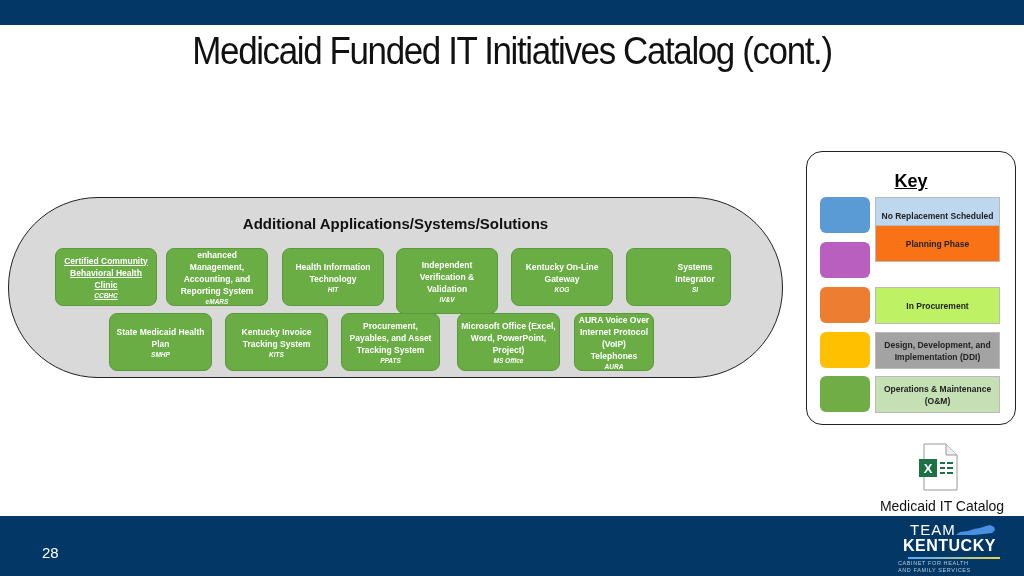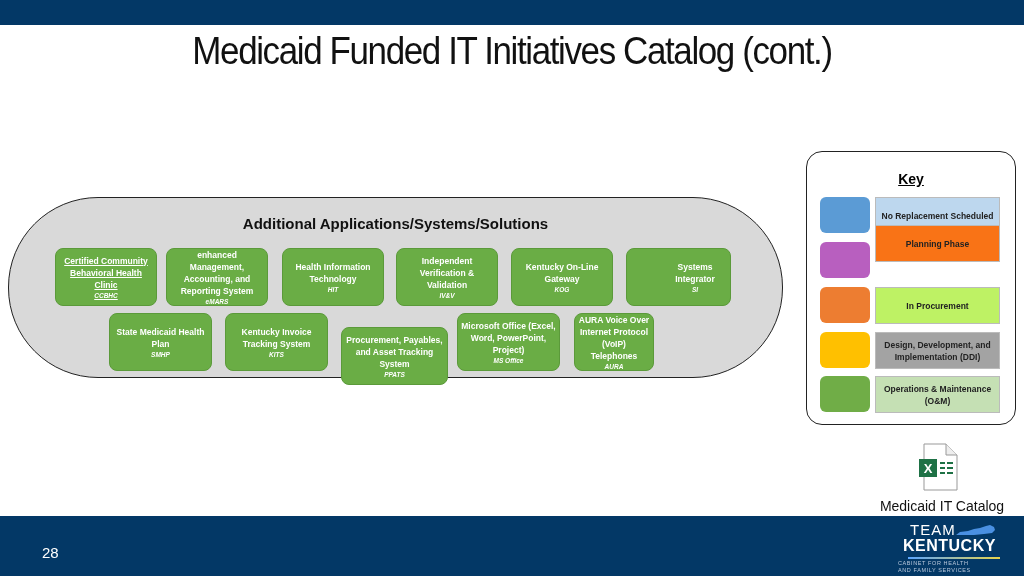--- a/index.html
+++ b/index.html
@@ -21,21 +21,21 @@
     .app-box { position: absolute; background: #6aad45; border: 1px solid #5b9a3a; border-radius: 8px;
       color: #fff; display: flex; flex-direction: column; align-items: center; justify-content: center;
       text-align: center; padding: 2px 3px; }
     .app-name { font-size: 8.5px; font-weight: bold; line-height: 12px; }
     .app-abbr { font-size: 6.5px; font-weight: bold; font-style: italic; line-height: 9px; }
 
     
     .key-panel { position: absolute; left: 806px; top: 151px; width: 210px; height: 274px;
       background: #fff; border: 1.5px solid #222; border-radius: 16px; }
     .key-title { position: absolute; left: 0; top: 19px; width: 100%; text-align: center;
-      font-size: 14px; font-weight: bold; text-decoration: underline; }
+      font-size: 18px; font-weight: bold; text-decoration: underline; }
     .key-swatch { position: absolute; left: 13px; width: 50px; height: 36px; border-radius: 6px; }
     .key-label { position: absolute; left: 68px; width: 125px; height: 37px; display: flex;
       align-items: center; justify-content: center; text-align: center; font-size: 8.5px;
       font-weight: bold; line-height: 12px; color: #222; border: 1px solid #bbb; }
 
     
     .excel-icon { position: absolute; left: 918px; top: 443px; width: 40px; height: 48px; }
     .catalog-label { position: absolute; left: 860px; top: 498px; width: 164px; text-align: center;
       font-size: 14px; color: #111; }
 
@@ -64,42 +64,42 @@
     <div class="app-abbr">CCBHC</div>
   </div>
   <div class="app-box" style="left:157px;top:50px;width:102px;height:58px;">
     <div class="app-name">enhanced Management, Accounting, and Reporting System</div>
     <div class="app-abbr">eMARS</div>
   </div>
   <div class="app-box" style="left:273px;top:50px;width:102px;height:58px;">
     <div class="app-name">Health Information Technology</div>
     <div class="app-abbr">HIT</div>
   </div>
-  <div class="app-box" style="left:387px;top:50px;width:102px;height:58px;">
+  <div class="app-box" style="left:387px;top:50px;width:102px;height:66px;">
     <div class="app-name">Independent Verification &amp; Validation</div>
     <div class="app-abbr">IV&amp;V</div>
   </div>
   <div class="app-box" style="left:502px;top:50px;width:102px;height:58px;">
     <div class="app-name">Kentucky On-Line Gateway</div>
     <div class="app-abbr">KOG</div>
   </div>
   <div class="app-box" style="left:617px;top:50px;width:105px;height:58px;padding-left:36px;">
     <div class="app-name">Systems Integrator</div>
     <div class="app-abbr">SI</div>
   </div>
 
   <div class="app-box" style="left:100px;top:115px;width:103px;height:58px;">
     <div class="app-name">State Medicaid Health Plan</div>
     <div class="app-abbr">SMHP</div>
   </div>
   <div class="app-box" style="left:216px;top:115px;width:103px;height:58px;">
     <div class="app-name">Kentucky Invoice Tracking System</div>
     <div class="app-abbr">KITS</div>
   </div>
-  <div class="app-box" style="left:332px;top:129px;width:107px;height:58px;">
+  <div class="app-box" style="left:332px;top:115px;width:99px;height:58px;">
     <div class="app-name">Procurement, Payables, and Asset Tracking System</div>
     <div class="app-abbr">PPATS</div>
   </div>
   <div class="app-box" style="left:448px;top:115px;width:103px;height:58px;">
     <div class="app-name">Microsoft Office (Excel, Word, PowerPoint, Project)</div>
     <div class="app-abbr">MS Office</div>
   </div>
   <div class="app-box" style="left:565px;top:115px;width:80px;height:58px;">
     <div class="app-name">AURA Voice Over Internet Protocol (VoIP) Telephones</div>
     <div class="app-abbr">AURA</div>

